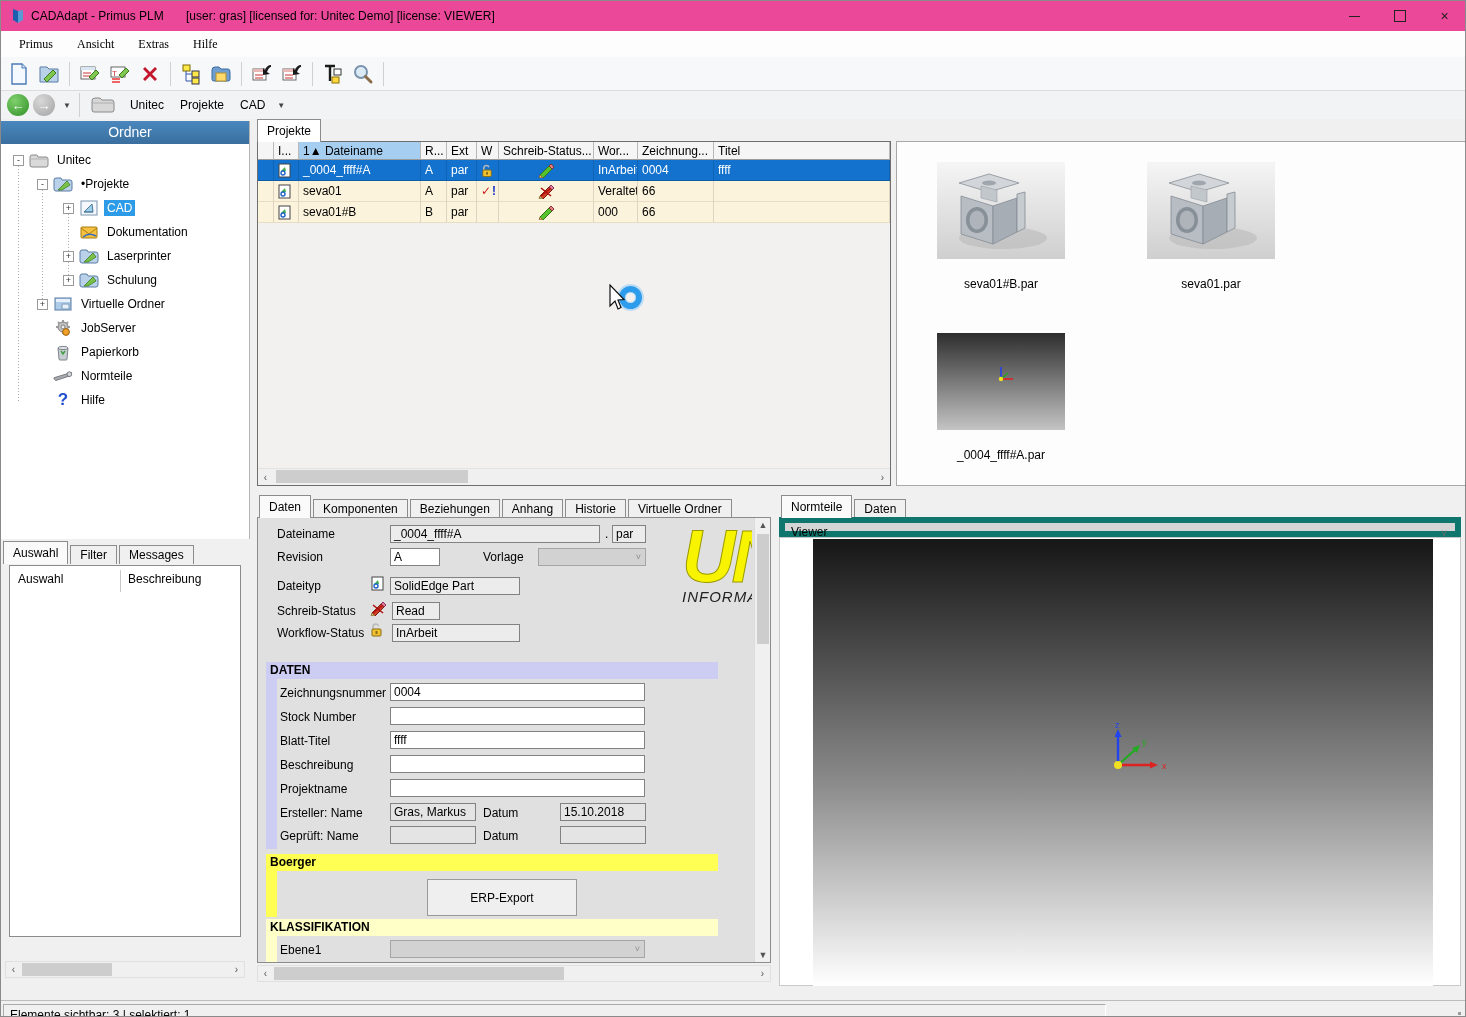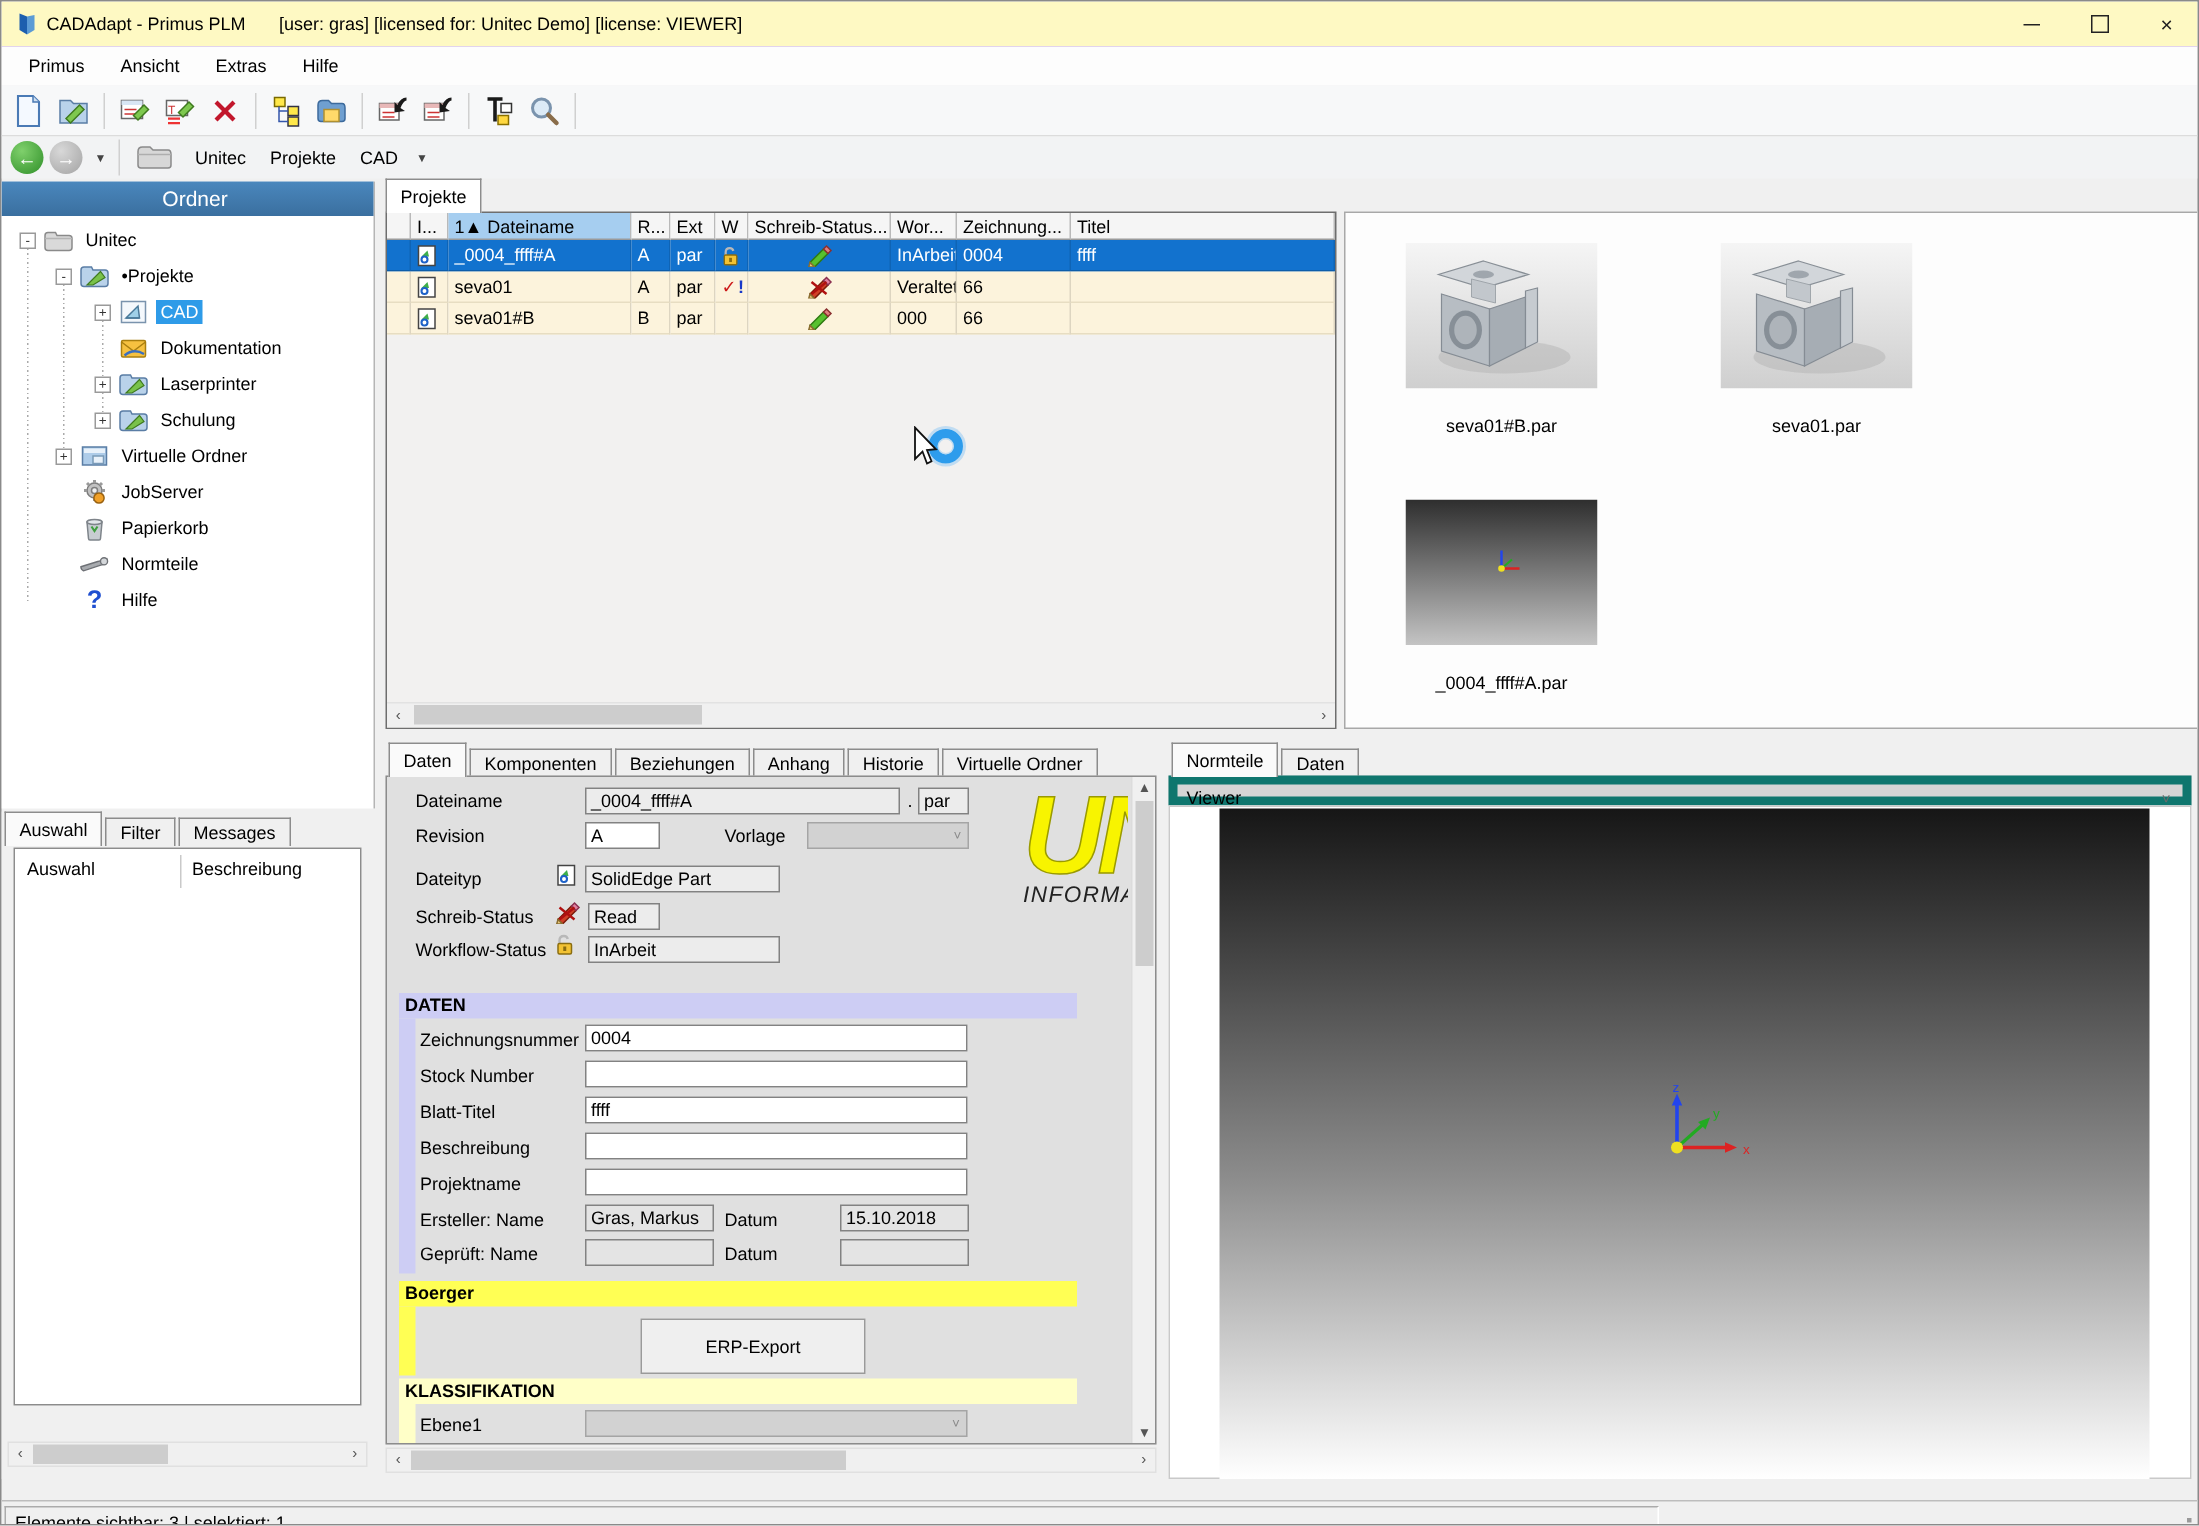--- a/index.html
+++ b/index.html
@@ -1,29 +1,29 @@
 <!DOCTYPE html>
 <html><head>
 <meta charset="utf-8">
 <style>
   html,body{margin:0;padding:0;background:#cfcfcf;}
   #app{position:relative;width:1466px;height:1017px;background:#f0f0f0;
        font-family:"Liberation Sans","DejaVu Sans",sans-serif;font-size:12px;color:#000;
        border:1px solid #8a8a8a;box-sizing:border-box;overflow:hidden;}
   .abs{position:absolute;}
   
-  #titlebar{left:0;top:0;width:100%;height:30px;background:#fef9c3;border-bottom:1px solid #8b5cf6;}
+  #titlebar{left:0;top:0;width:100%;height:30px;background:#ec4899;border-bottom:1px solid #8b5cf6;}
   #titlebar .t-text{position:absolute;top:8px;font-size:12px;}
   .winbtn{position:absolute;top:0;width:45px;height:30px;display:flex;align-items:center;justify-content:center;color:#222;}
   .glyph-min{width:11px;height:1px;background:#222;}
   .glyph-max{width:10px;height:10px;border:1px solid #222;}
   .glyph-close{font-size:14px;line-height:14px;}
   
   #menubar{left:0;top:30px;width:100%;height:26px;background:#fdfdfd;display:flex;align-items:center;padding-left:6px;box-sizing:border-box;}
-  .menu-item{padding:4px 12px;}
+  .menu-item{padding:4px 12px;font-family:Liberation Serif, serif;}
   
   #toolbar{left:0;top:56px;width:100%;height:34px;background:#f7f8f9;border-bottom:1px solid #dcdcdc;display:flex;align-items:center;padding-left:4px;box-sizing:border-box;gap:2px;}
   .tbtn{width:28px;height:28px;display:flex;align-items:center;justify-content:center;}
   .tsep{width:1px;height:24px;background:#d0d0d0;margin:0 4px;}
   
   #navbar{left:0;top:90px;width:100%;height:28px;background:#f2f3f4;display:flex;align-items:center;padding-left:6px;box-sizing:border-box;}
   .navcircle{width:22px;height:22px;border-radius:50%;display:flex;align-items:center;justify-content:center;color:#fff;font-weight:bold;font-size:13px;margin-right:4px;}
   .nav-back{background:radial-gradient(circle at 35% 30%,#7fd06c,#2f8f28);}
   .nav-fwd{background:radial-gradient(circle at 35% 30%,#d8d8d8,#a3a3a3);}
   .caret{font-size:8px;color:#444;margin:0 4px;}

